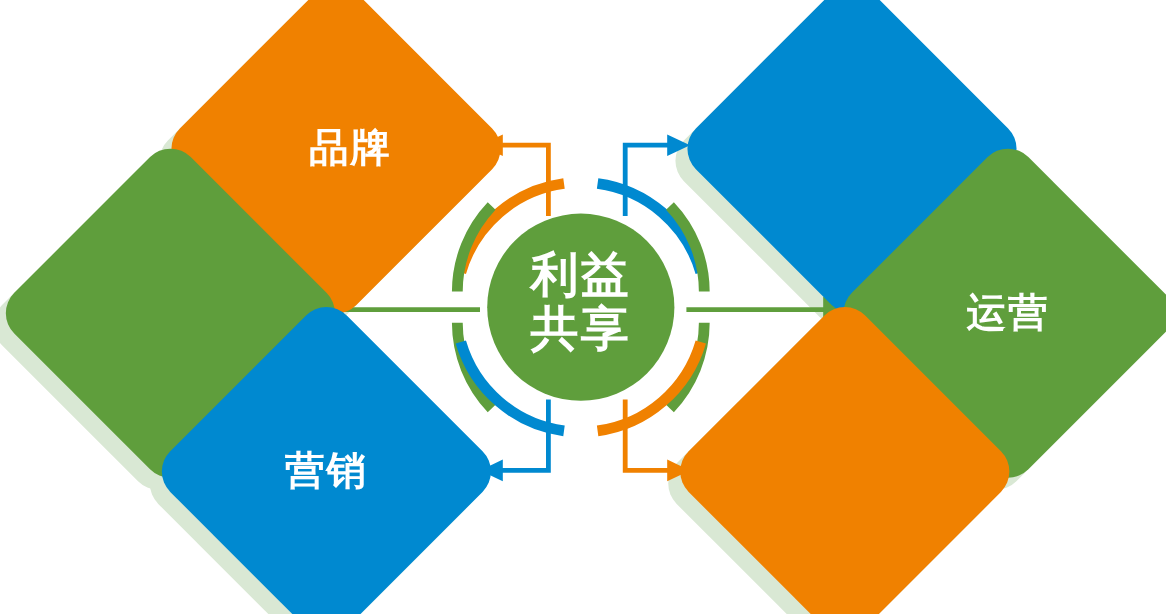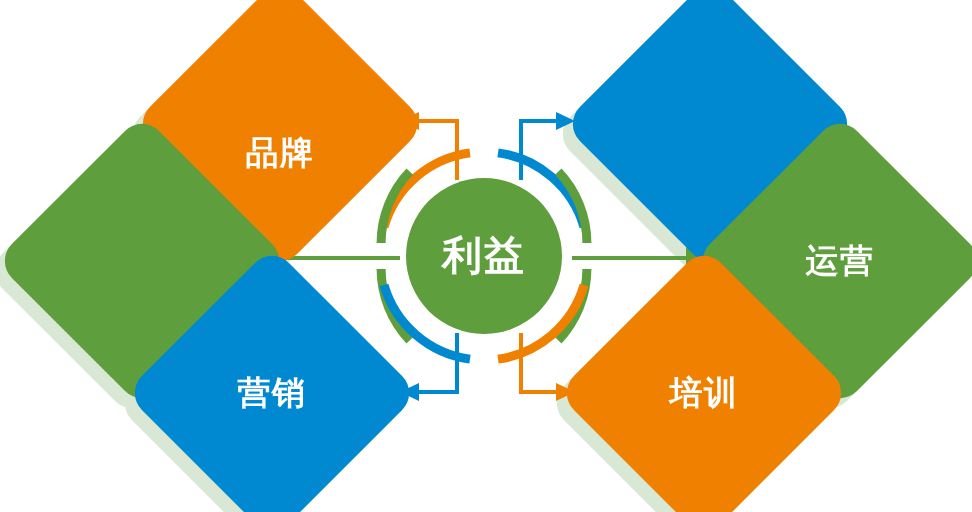--- a/index.html
+++ b/index.html
@@ -43,21 +43,21 @@
     top: 256px;
     transform: translate(-50%, -50%);
     color: #ffffff;
     font-weight: bold;
     font-size: 40px;
     line-height: 1.12;
     text-align: center;
     letter-spacing: 2px;
     white-space: nowrap;
     user-select: none;
-    font-family: Liberation Serif, serif;
+    font-family: Liberation Mono, monospace;
   }
 </style>
 </head>
 <body>
 
 <div id="diagram-root">
 
   <svg id="diagram-svg" viewBox="0 0 972 512" xmlns="http://www.w3.org/2000/svg">
 
     <defs>
@@ -134,25 +134,25 @@
       <path stroke="#0089D0" d="M 384.0 285.0 A 104 104 0 0 0 470.0 359.1"></path>
 
       <path stroke="#F08100" d="M 584.0 285.0 A 104 104 0 0 1 498.0 359.1"></path>
     </g>
 
     <circle cx="484" cy="256" r="78" fill="#5F9E3C"></circle>
   </svg>
 
   <div class="hub-label">
     <div>利益</div>
+    <div>共享</div>
   </div>
 
-  <div class="node-label" style="left:280px; top:124px;margin-top:29px;">品牌</div>
+  <div class="node-label" style="left:292px; top:124px;">品牌</div>
 
 
   <div class="node-label" style="left:272px; top:393px;font-family:Liberation Mono, monospace;">营销</div>
 
 
   <div class="node-label" style="left:840px; top:261px;">运营</div>
 
-  <div class="node-label" style="left:704px; top:393px;">培训</div>
 
 </div>
 
 </body></html>

